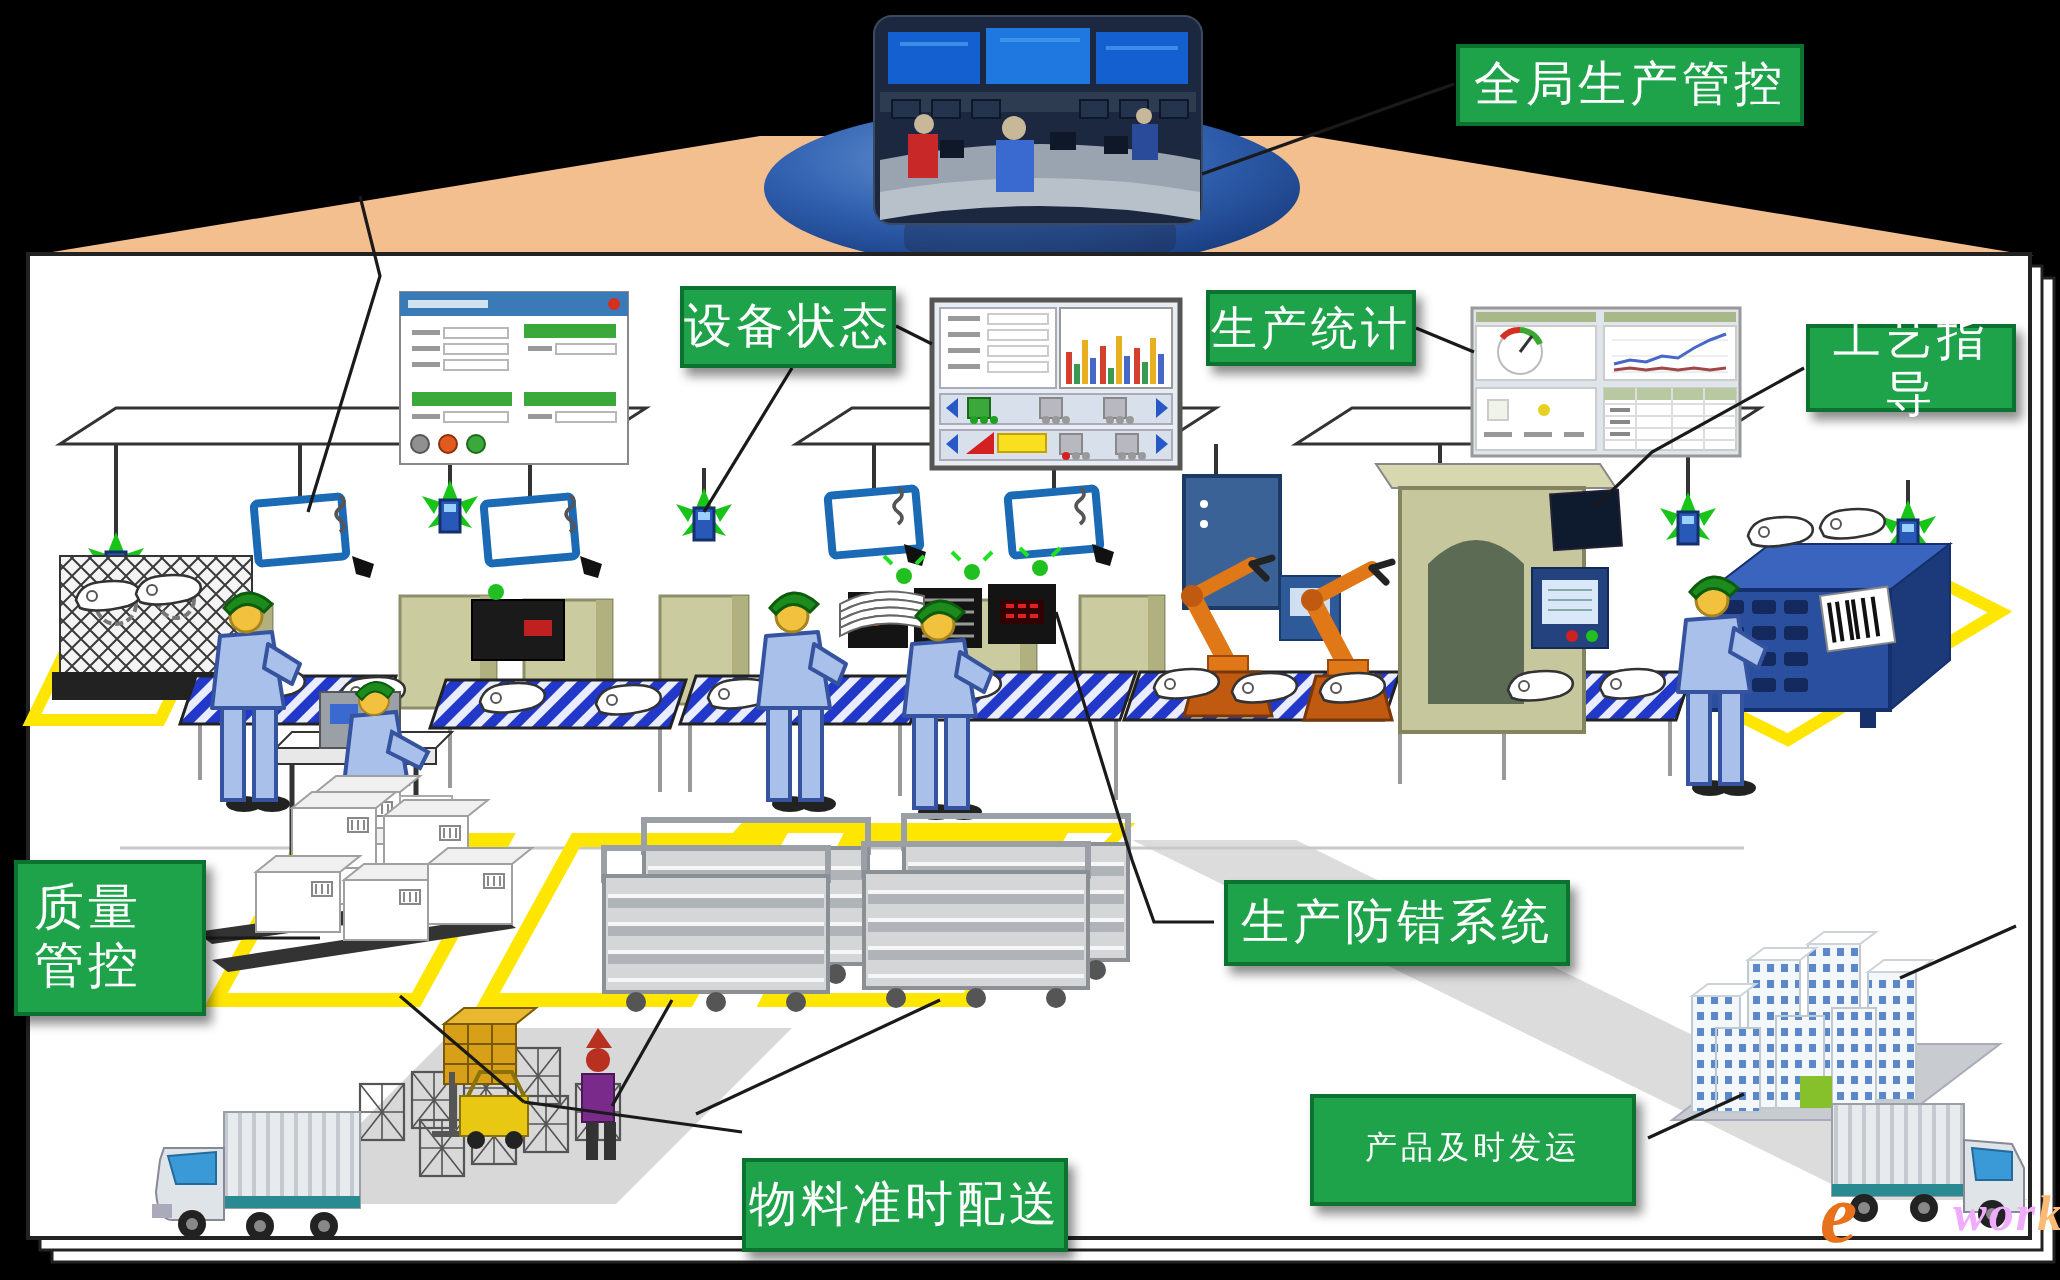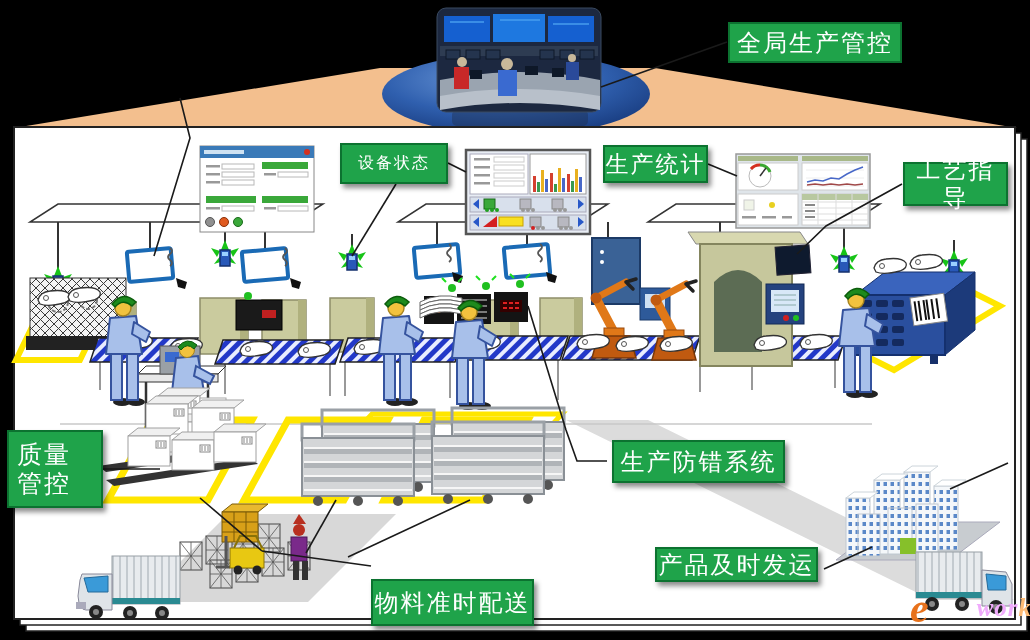--- a/index.html
+++ b/index.html
@@ -614,40 +614,40 @@
   <line x1="470" y1="500" x2="348" y2="557"></line>
   <line x1="262" y1="551" x2="371" y2="566"></line>
   <line x1="824" y1="569" x2="872" y2="547"></line>
   <line x1="950" y1="489" x2="1008" y2="463"></line>
 </g>
 </svg>
 
 <div class="glabel" style="left:728px;top:22px;width:174px;height:41px;font-size:24px;">
   <span>全局生产管控</span>
 </div>
-<div class="glabel" style="left:340px;top:143px;width:108px;height:41px;font-size:16px;">
+<div class="glabel" style="left:340px;top:143px;width:108px;height:41px;font-size:24px;">
   <span>设备状态</span>
 </div>
 <div class="glabel" style="left:603px;top:145px;width:105px;height:38px;font-size:23px;">
   <span>生产统计</span>
 </div>
 <div class="glabel" style="left:903px;top:162px;width:105px;height:44px;font-size:24px;">
   <span>工艺指导</span>
 </div>
 <div class="glabel" style="left:7px;top:430px;width:96px;height:78px;font-size:25px;align-items:flex-start;padding-left:8px;">
   <span>质量</span>
   <span>管控</span>
 </div>
 <div class="glabel" style="left:612px;top:440px;width:173px;height:43px;font-size:24px;">
   <span>生产防错系统</span>
 </div>
 <div class="glabel" style="left:371px;top:545px;width:163px;height:47px;font-size:24px;margin-top:34px;">
   <span>物料准时配送</span>
 </div>
-<div class="glabel" style="left:655px;top:547px;width:163px;height:35px;font-size:24px;">
+<div class="glabel" style="left:655px;top:547px;width:163px;height:56px;font-size:16px;">
   <span>产品及时发运</span>
 </div>
 
 <div class="wm">
   <span class="e">e</span><span class="wor">wor</span><span class="ks">ks</span>
 </div>
 
 </div>
 
 </body></html>

